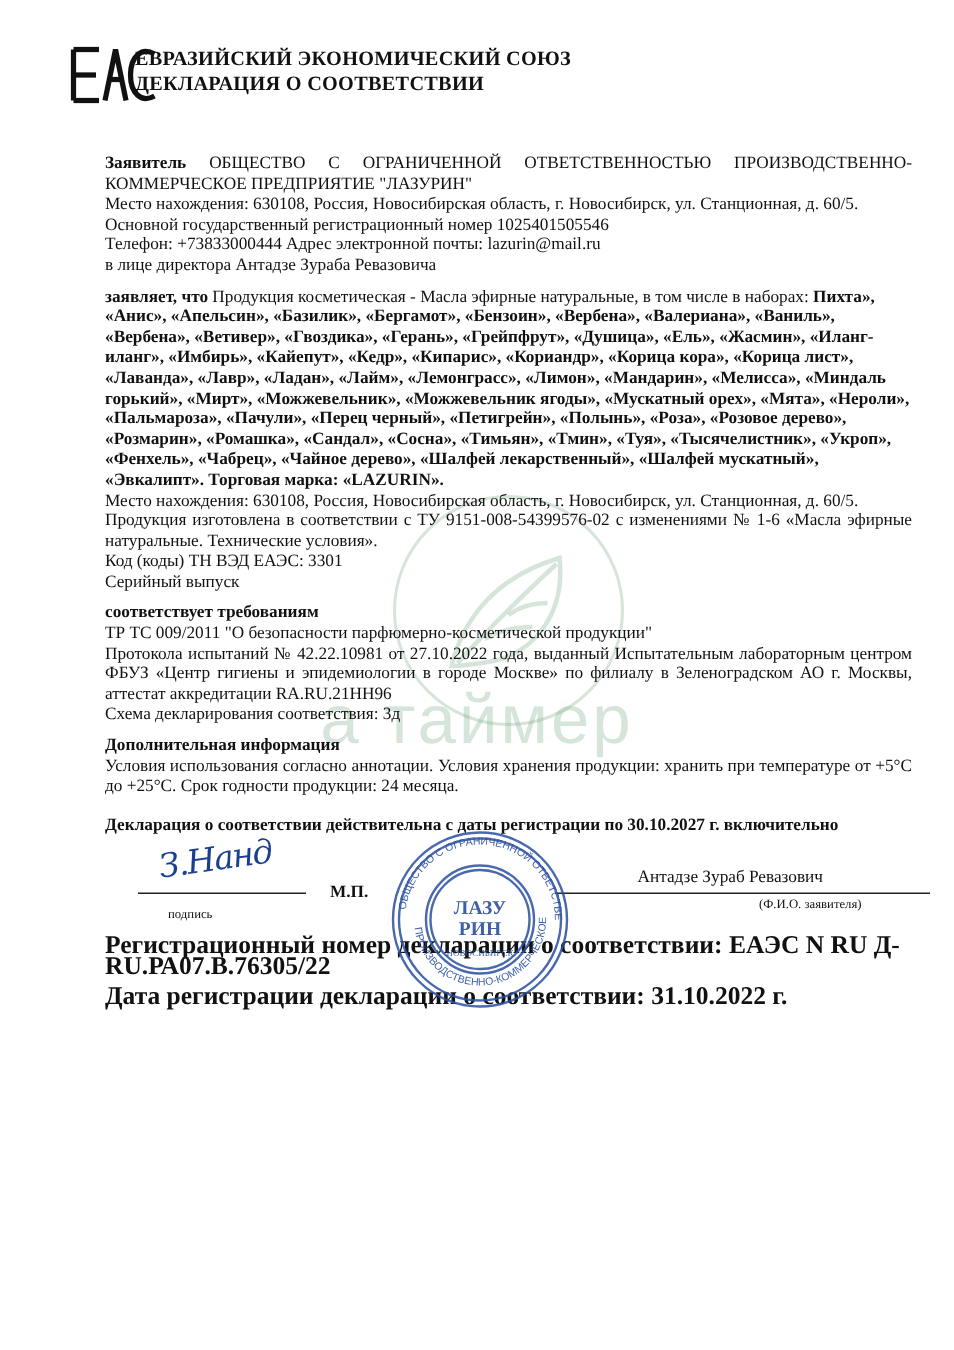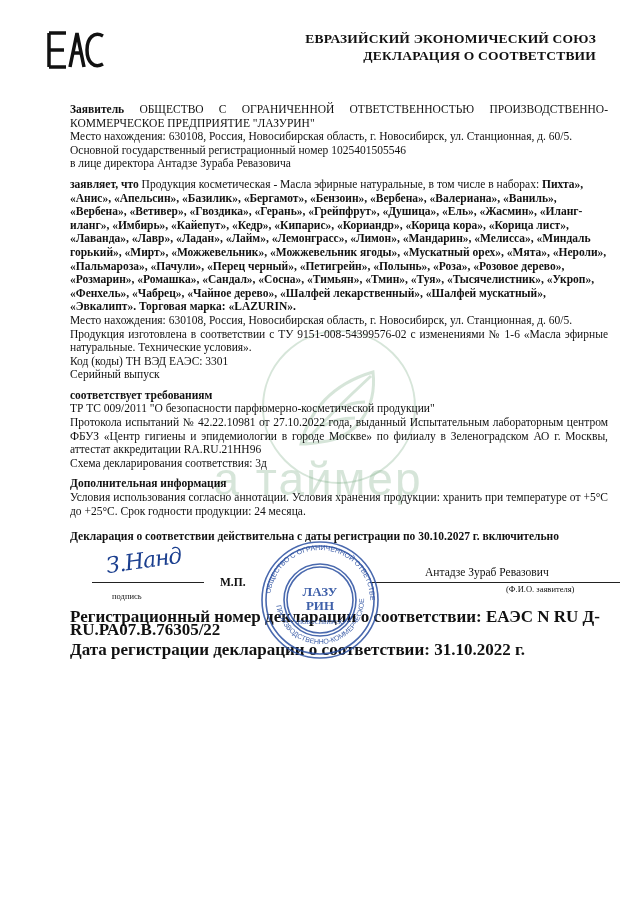--- a/index.html
+++ b/index.html
@@ -71,21 +71,21 @@
     height: 66px;
   }
   .eac {
     position: absolute;
     left: 44px;
     top: 30px;
     width: 62px;
     height: 40px;
   }
   .title-block {
-    text-align: right;
+    text-align: left;
     padding-left: 90px;
     padding-right: 40px;
   }
   .title-line {
     font-weight: bold;
     font-size: 13.5px;
     line-height: 17px;
     letter-spacing: 0.2px;
   }
 
@@ -218,20 +218,21 @@
   </div>
 
   <div class="content">
 
     <div class="para just">
       <b>Заявитель</b>
       <span>ОБЩЕСТВО С ОГРАНИЧЕННОЙ ОТВЕТСТВЕННОСТЬЮ ПРОИЗВОДСТВЕННО-КОММЕРЧЕСКОЕ ПРЕДПРИЯТИЕ "ЛАЗУРИН"</span>
     </div>
     <div class="tight">Место нахождения: 630108, Россия, Новосибирская область, г. Новосибирск, ул. Станционная, д. 60/5.</div>
     <div class="tight">Основной государственный регистрационный номер 1025401505546</div>
+    <div class="tight">Телефон: +73833000444 Адрес электронной почты: lazurin@mail.ru</div>
     <div class="tight">в лице директора Антадзе Зураба Ревазовича</div>
 
     <div class="para">
       <b>заявляет, что</b>
       <span>Продукция косметическая - Масла эфирные натуральные, в том числе в наборах:</span>
       <span class="prod-list">Пихта», «Анис», «Апельсин», «Базилик», «Бергамот», «Бензоин», «Вербена», «Валериана», «Ваниль», «Вербена», «Ветивер», «Гвоздика», «Герань», «Грейпфрут», «Душица», «Ель», «Жасмин», «Иланг-иланг», «Имбирь», «Кайепут», «Кедр», «Кипарис», «Кориандр», «Корица кора», «Корица лист», «Лаванда», «Лавр», «Ладан», «Лайм», «Лемонграсс», «Лимон», «Мандарин», «Мелисса», «Миндаль горький», «Мирт», «Можжевельник», «Можжевельник ягоды», «Мускатный орех», «Мята», «Нероли», «Пальмароза», «Пачули», «Перец черный», «Петигрейн», «Полынь», «Роза», «Розовое дерево», «Розмарин», «Ромашка», «Сандал», «Сосна», «Тимьян», «Тмин», «Туя», «Тысячелистник», «Укроп», «Фенхель», «Чабрец», «Чайное дерево», «Шалфей лекарственный», «Шалфей мускатный», «Эвкалипт». Торговая марка: «LAZURIN».</span>
     </div>
 
     <div class="tight">Место нахождения: 630108, Россия, Новосибирская область, г. Новосибирск, ул. Станционная, д. 60/5.</div>
     <div class="tight just">Продукция изготовлена в соответствии с ТУ 9151-008-54399576-02 с изменениями № 1-6 «Масла эфирные натуральные. Технические условия».</div>

